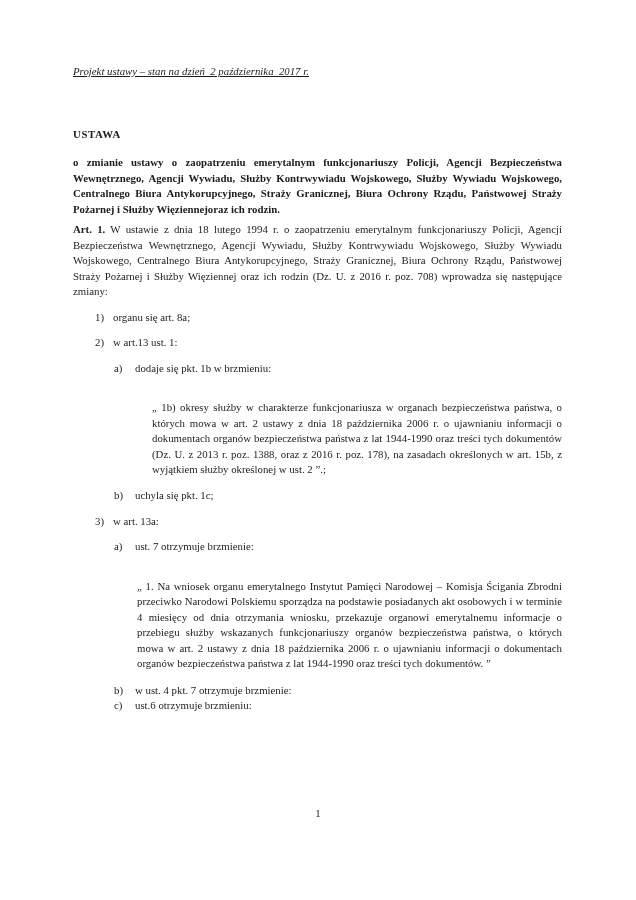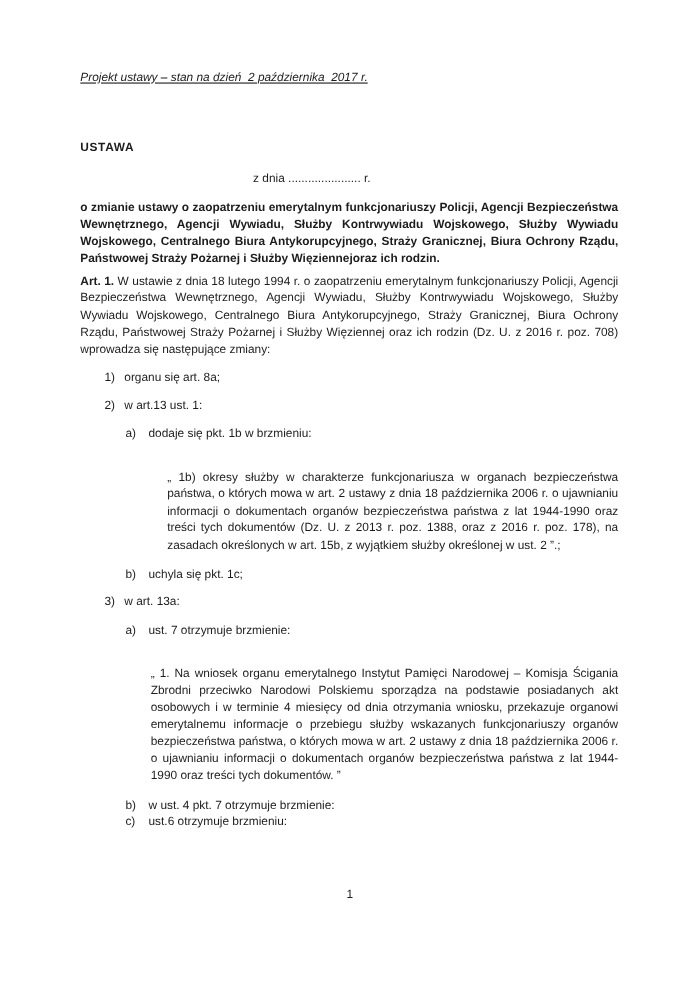--- a/index.html
+++ b/index.html
@@ -5,21 +5,21 @@
   html, body {
     margin: 0;
     padding: 0;
     background: #ffffff;
   }
   .page {
     position: relative;
     width: 636px;
     height: 828px;
     background: #ffffff;
-    font-family: Liberation Sans, sans-serif;
+    font-family: Liberation Serif, serif;
     font-size: 10.8px;
     line-height: 15.5px;
     color: #1c1c1c;
     overflow: hidden;
   }
   .content {
     position: absolute;
     left: 73px;
     top: 64px;
     width: 489px;
@@ -98,21 +98,20 @@
 </head>
 <body>
 
 <div class="page">
   <div class="content">
 
     <p class="doc-header">Projekt ustawy – stan na dzień  2 października  2017 r.</p>
 
     <p class="law-title">USTAWA</p>
 
-    <p class="date-line">z dnia ...................... r.</p>
 
     <p class="subject">o zmianie ustawy o zaopatrzeniu emerytalnym funkcjonariuszy Policji, Agencji Bezpieczeństwa Wewnętrznego, Agencji Wywiadu, Służby Kontrwywiadu Wojskowego, Służby Wywiadu Wojskowego, Centralnego Biura Antykorupcyjnego, Straży Granicznej, Biura Ochrony Rządu, Państwowej Straży Pożarnej i Służby Więziennejoraz ich rodzin.</p>
 
     <p class="article-par"><span class="article-label">Art. 1.</span><span> W ustawie z dnia 18 lutego 1994 r. o zaopatrzeniu emerytalnym funkcjonariuszy Policji, Agencji Bezpieczeństwa Wewnętrznego, Agencji Wywiadu, Służby Kontrwywiadu Wojskowego, Służby Wywiadu Wojskowego, Centralnego Biura Antykorupcyjnego, Straży Granicznej, Biura Ochrony Rządu, Państwowej Straży Pożarnej i Służby Więziennej oraz ich rodzin (Dz. U. z 2016 r. poz. 708) wprowadza się następujące zmiany:</span></p>
 
     <div class="item-l1">
       <span class="marker">1)</span>
       <span>organu się art. 8a;</span>
     </div>
 

